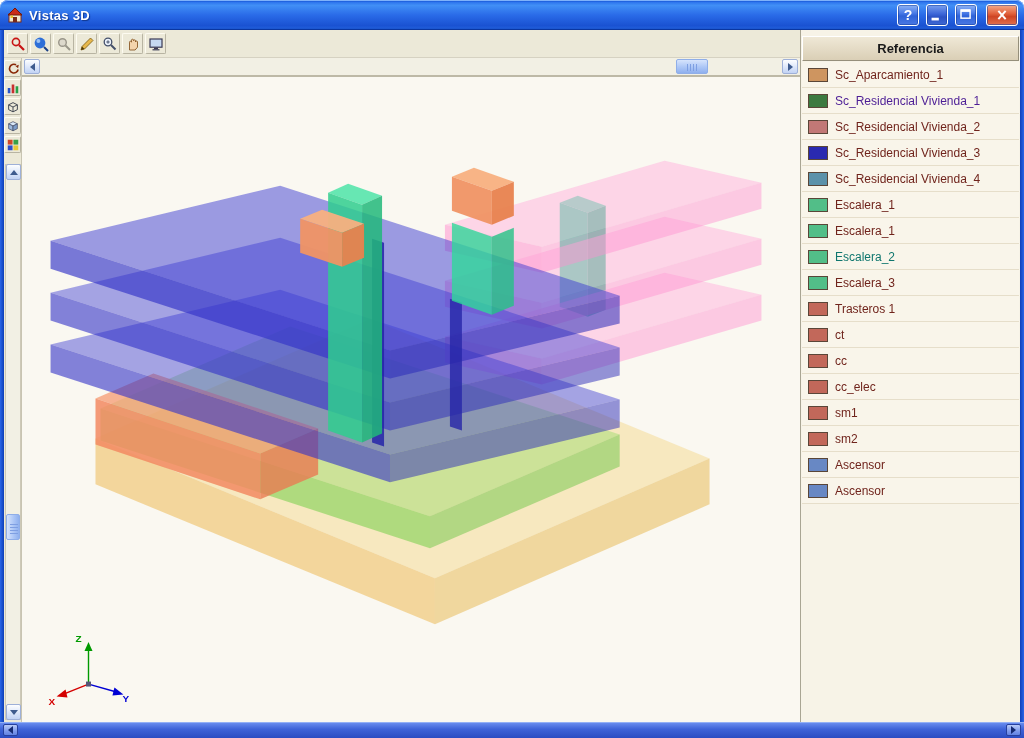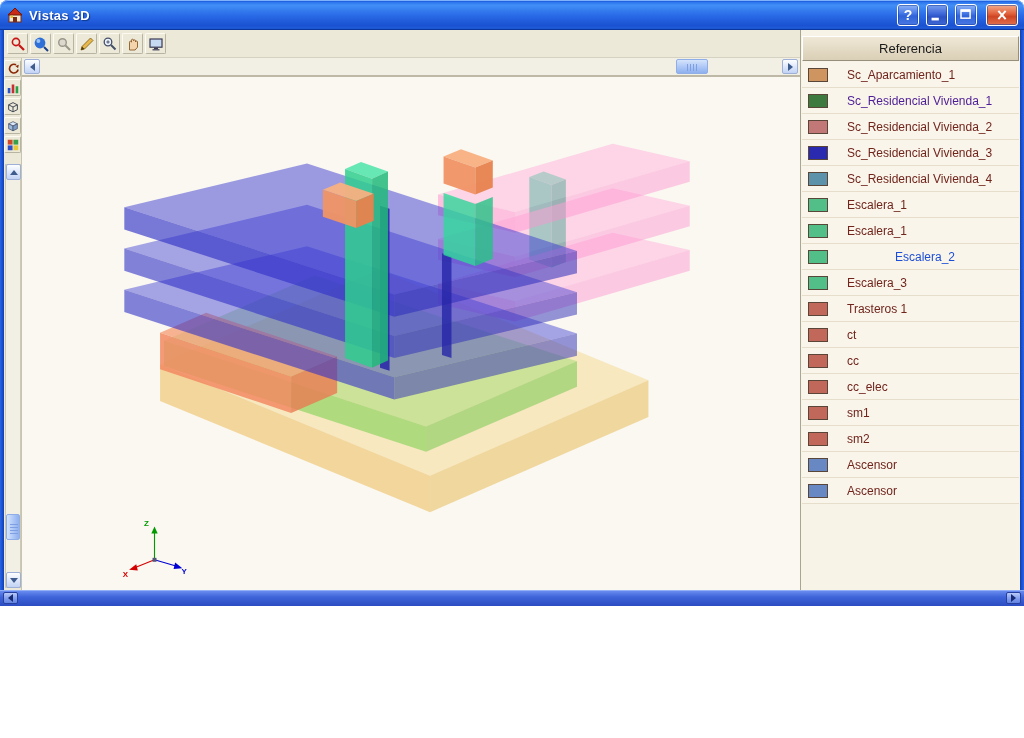--- a/index.html
+++ b/index.html
@@ -1,17 +1,17 @@
 <!DOCTYPE html>
 <html><head>
 <meta charset="utf-8">
 <style>
   *{box-sizing:border-box;margin:0;padding:0}
   html,body{width:1024px;height:738px;overflow:hidden;background:#fff}
-  #stage{position:relative;width:1024px;height:606px;font-family:"Liberation Sans",sans-serif;-webkit-user-select:none;user-select:none}
+  #stage{position:relative;width:1024px;height:738px;font-family:"Liberation Sans",sans-serif;-webkit-user-select:none;user-select:none}
 
   
   .titlebar{position:absolute;left:0;top:0;width:1024px;height:30px;border-radius:8px 8px 0 0;
     background:linear-gradient(180deg,#0842C8 0%,#2F77EE 8%,#418FF6 18%,#2A6BE8 50%,#1A52D2 85%,#1F5CD8 94%,#0B3AA8 100%);
     box-shadow:inset 0 1px 0 #7FB2FA, inset 0 -1px 0 #0A36A0;
     display:flex;align-items:center;padding:0 6px;gap:5px}
   .app-icon{width:18px;height:18px;flex:0 0 18px}
   .win-title{color:#fff;font-size:13px;font-weight:bold;letter-spacing:.3px;text-shadow:1px 1px 1px rgba(10,40,110,.7);flex:1}
   .cap-btn{width:22px;height:22px;border-radius:3px;border:1px solid #fff;position:relative;cursor:default;
     background:linear-gradient(180deg,#8FB4F4 0%,#4B7CE8 40%,#2F63D8 55%,#4A79E4 100%);
@@ -55,23 +55,23 @@
     background:repeating-linear-gradient(180deg,#7E9FE2 0 1px,transparent 1px 3px)}
 
   
   .viewport{position:absolute;left:18px;top:46px;width:778px;bottom:0;background:#FAF8F1;border-top:1px solid #BDB9A6}
   .viewport svg{display:block;width:100%;height:100%}
 
   
   .right-panel{position:absolute;left:796px;top:0;width:220px;bottom:0;background:#F7F3E7;border-left:1px solid #A9A593;padding-top:6px}
   .panel-header{height:25px;margin:0 1px;background:linear-gradient(180deg,#EFE8D6,#DACFB6);
     border:1px solid;border-color:#FFFFFF #958F7B #958F7B #FFFFFF;
-    font-size:13px;font-weight:normal;color:#1A1A1A;display:flex;align-items:center;justify-content:center}
+    font-size:13px;font-weight:bold;color:#1A1A1A;display:flex;align-items:center;justify-content:center}
   .legend-list{position:absolute;left:1px;right:1px;top:32px;bottom:0;overflow:hidden}
-  .legend-row{height:26px;display:flex;align-items:center;gap:19px;padding-left:6px;border-bottom:1px solid #E6DECA;background:#F9F5EA}
+  .legend-row{height:26px;display:flex;align-items:center;gap:7px;padding-left:6px;border-bottom:1px solid #E6DECA;background:#F9F5EA}
   .legend-swatch{width:20px;height:14px;border:1px solid #5A4638;flex:0 0 20px}
   .legend-label{font-size:12px;color:#70241C;white-space:nowrap}
 
   
   .bottom-bar{position:absolute;left:0;bottom:0;width:1024px;height:16px;
     background:linear-gradient(180deg,#6E92F2 0%,#3E63D8 45%,#2B4CC2 100%);
     box-shadow:inset 0 1px 0 #93B0F6}
   .bottom-btn{position:absolute;top:2px;width:15px;height:12px;border:1px solid #27409E;border-radius:2px;
     background:linear-gradient(180deg,#B9CBF8,#7D99EC 60%,#6283E2);display:flex;align-items:center;justify-content:center}
   .bottom-btn .tri.left{border-right-color:#152A72}
@@ -349,21 +349,21 @@
     <span class="legend-label" style="color: rgb(112, 36, 28);">Escalera_1</span>
   </div>
 
   <div class="legend-row">
     <span class="legend-swatch" style="background: rgb(82, 190, 136);"></span>
     <span class="legend-label" style="color: rgb(112, 36, 28);">Escalera_1</span>
   </div>
 
   <div class="legend-row">
     <span class="legend-swatch" style="background: rgb(82, 190, 136);"></span>
-    <span class="legend-label" style="color: #1d4ed8; margin-left: 48px;">Escalera_2</span>
+    <span class="legend-label" style="color: #0f766e;">Escalera_2</span>
   </div>
 
   <div class="legend-row">
     <span class="legend-swatch" style="background: rgb(82, 190, 136);"></span>
     <span class="legend-label" style="color: rgb(112, 36, 28);">Escalera_3</span>
   </div>
 
   <div class="legend-row">
     <span class="legend-swatch" style="background: rgb(194, 104, 90);"></span>
     <span class="legend-label" style="color: rgb(112, 36, 28);">Trasteros 1</span>

